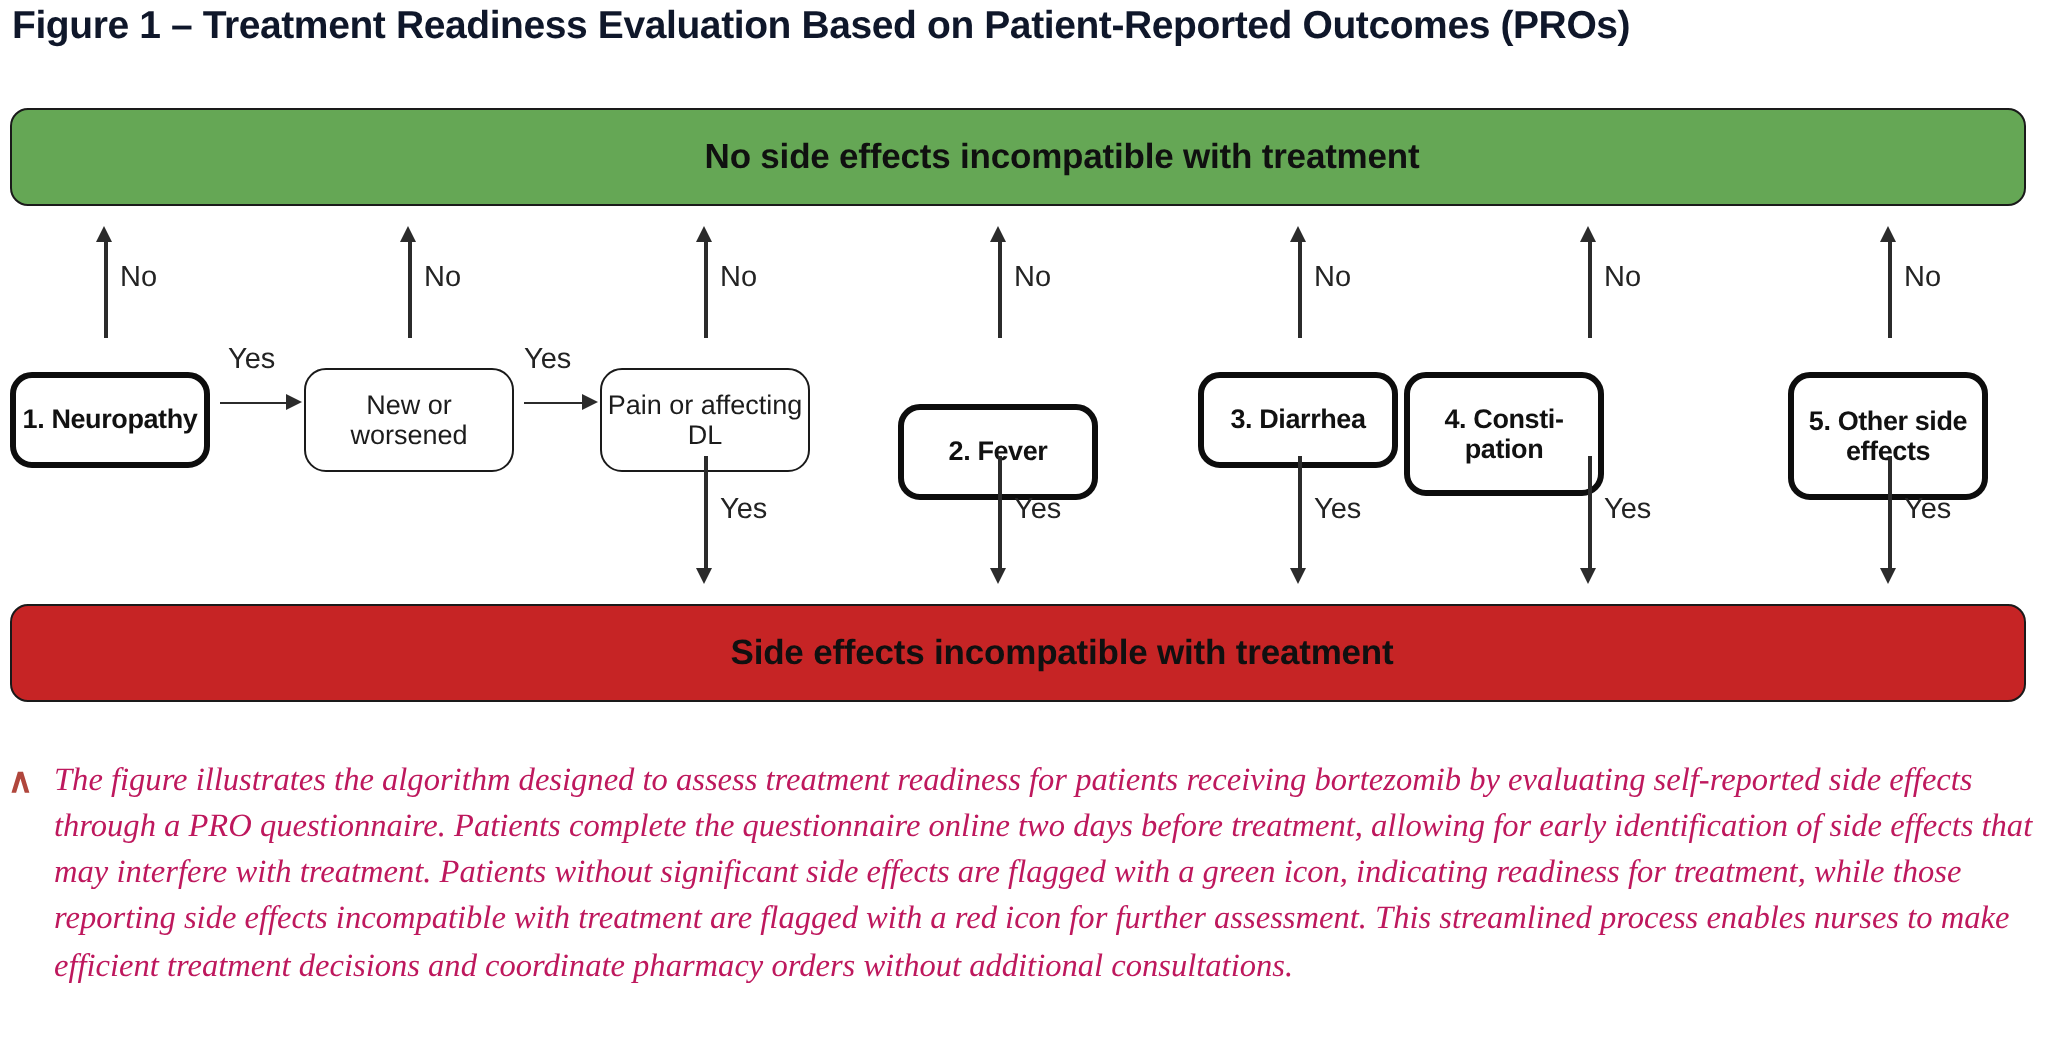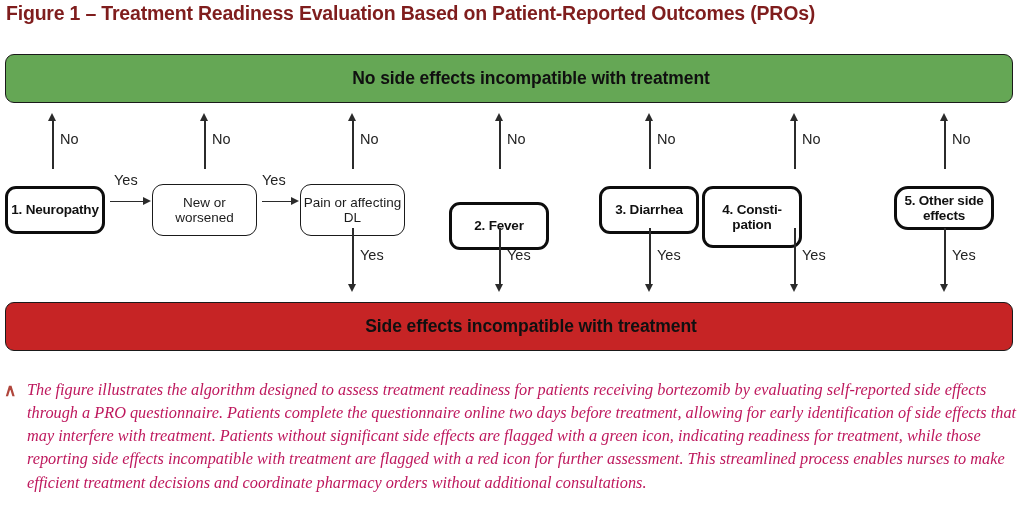--- a/index.html
+++ b/index.html
@@ -18,21 +18,21 @@
 
   
   #figure-title {
     position: absolute;
     left: 6px;
     top: 2px;
     width: 1012px;
     font-size: 19.5px;
     font-weight: bold;
     letter-spacing: -0.2px;
-    color: #7f1d1d;
+    color: #0f172a;
     white-space: nowrap;
   }
 
   
   .banner {
     position: absolute;
     left: 5px;
     width: 1008px;
     height: 49px;
     border: 1.6px solid #1a1a1a;
@@ -193,21 +193,21 @@
 <div class="node sub" style="left:152px; top:172px; width:105px; height:52px;">New or worsened</div>
 
 <div class="node sub" style="left:300px; top:172px; width:105px; height:52px;">Pain or affecting DL</div>
 
 <div class="node primary" style="left:449px; top:190px; width:100px; height:48px;">2. Fever</div>
 
 <div class="node primary" style="left:599px; top:174px; width:100px; height:48px;">3. Diarrhea</div>
 
 <div class="node primary" style="left:702px; top:174px; width:100px; height:62px;">4. Consti-pation</div>
 
-<div class="node primary" style="left:894px; top:174px; width:100px; height:44px;border-radius:14px;">5. Other side effects</div>
+<div class="node primary" style="left:894px; top:174px; width:100px; height:64px;">5. Other side effects</div>
 
 <div class="hline" style="left:110px; top:201px; width:34px;"></div>
 <div class="arrowhead-right" style="left:143px; top:197px;"></div>
 <div class="edge-label" style="left:114px; top:172px;">Yes</div>
 
 <div class="hline" style="left:262px; top:201px; width:30px;"></div>
 <div class="arrowhead-right" style="left:291px; top:197px;"></div>
 <div class="edge-label" style="left:262px; top:172px;">Yes</div>
 
 <div class="vline" style="left:352.3px; top:228px; height:56px;"></div>

